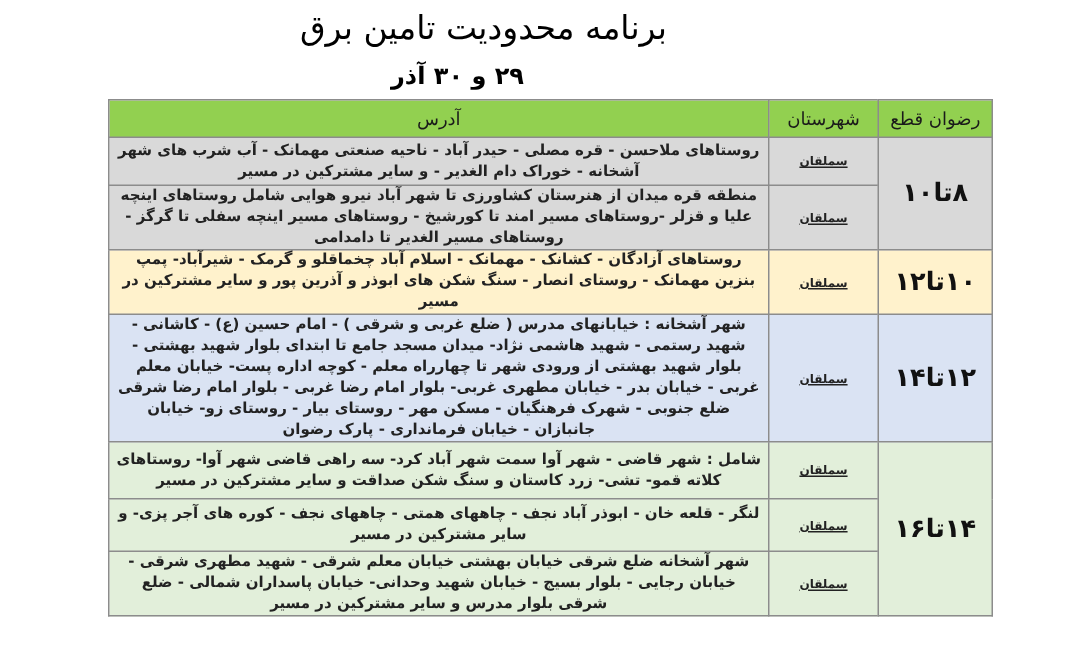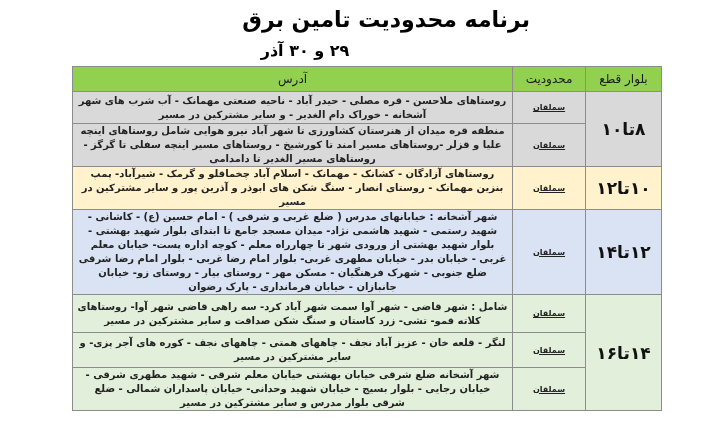--- a/index.html
+++ b/index.html
@@ -1,17 +1,17 @@
 <!DOCTYPE html>
 <html><head>
 <meta charset="utf-8">
 <style>
   html, body { margin:0; padding:0; background:#ffffff; }
   body { width:720px; height:439px; position:relative; overflow:hidden; font-family:"DejaVu Sans", sans-serif; }
-  .title { position:absolute; left:200px; top:6px; width:330px; text-align:right; font-weight:bold; font-size:22px; color:#000; direction:rtl; line-height:28px; }
+  .title { position:absolute; left:200px; top:6px; width:330px; text-align:left; font-weight:normal; font-size:22px; color:#000; direction:rtl; line-height:28px; }
   .subtitle { position:absolute; left:240px; top:38px; width:130px; text-align:center; font-weight:bold; font-size:16px; color:#000; direction:rtl; line-height:26px; }
   table.sched { position:absolute; left:72px; top:66px; width:590px; border-collapse:collapse; direction:rtl; table-layout:fixed; }
   table.sched td, table.sched th { border:1px solid #8c8c8c; padding:0 4px; text-align:center; vertical-align:middle; }
   table.sched th { background:#92d050; height:24px; font-size:12px; font-weight:normal; color:#1a1a1a; }
   .c-time { width:76px; }
   .c-city { width:73px; }
   .time-cell { font-weight:bold; font-size:17px; color:#111; }
   .city-cell { font-size:8px; font-weight:bold; color:#222;text-decoration:underline; }
   .addr-cell { font-size:10px; font-weight:bold; color:#222; line-height:14px; }
   .g1 { background:#d9d9d9; }
@@ -26,22 +26,22 @@
 <div class="subtitle">۲۹ و ۳۰ آذر</div>
 
 <table class="sched">
   <colgroup>
     <col class="c-time">
     <col class="c-city">
     <col>
   </colgroup>
   <tbody>
       <tr>
-    <th>بلوار قطع</th>
-    <th>محدودیت</th>
+    <th>رضوان قطع</th>
+    <th>شهرستان</th>
     <th>آدرس</th>
   </tr>
 
   <tr class="g1" style="height:32px">
     <td class="time-cell" rowspan="2">۸تا۱۰</td>
     <td class="city-cell">سملقان</td>
     <td class="addr-cell">روستاهای ملاحسن - قره مصلی - حیدر آباد - ناحیه صنعتی مهمانک - آب شرب های شهر آشخانه - خوراک دام الغدیر - و سایر مشترکین در مسیر</td>
   </tr>
   <tr class="g1" style="height:36px">
     <td class="city-cell">سملقان</td>
@@ -60,20 +60,20 @@
     <td class="addr-cell">شهر آشخانه : خیابانهای مدرس ( ضلع غربی و شرقی ) - امام حسین (ع) - کاشانی - شهید رستمی - شهید هاشمی نژاد- میدان مسجد جامع تا ابتدای بلوار شهید بهشتی - بلوار شهید بهشتی از ورودی شهر تا چهارراه معلم - کوچه اداره پست- خیابان معلم غربی - خیابان بدر - خیابان مطهری غربی- بلوار امام رضا غربی - بلوار امام رضا شرقی ضلع جنوبی - شهرک فرهنگیان - مسکن مهر - روستای بیار - روستای زو- خیابان جانبازان - خیابان فرمانداری - پارک رضوان</td>
   </tr>
 
   <tr class="g4" style="height:38px">
     <td class="time-cell" rowspan="3">۱۴تا۱۶</td>
     <td class="city-cell">سملقان</td>
     <td class="addr-cell">شامل : شهر قاضی - شهر آوا سمت شهر آباد کرد- سه راهی قاضی شهر آوا- روستاهای کلاته قمو- تشی- زرد کاستان و سنگ شکن صداقت و سایر مشترکین در مسیر</td>
   </tr>
   <tr class="g4" style="height:35px">
     <td class="city-cell">سملقان</td>
-    <td class="addr-cell">لنگر - قلعه خان - عزیز آباد نجف - چاههای همتی - چاههای نجف - کوره های آجر پزی- و سایر مشترکین در مسیر</td>
+    <td class="addr-cell">لنگر - قلعه خان - ابوذر آباد نجف - چاههای همتی - چاههای نجف - کوره های آجر پزی- و سایر مشترکین در مسیر</td>
   </tr>
   <tr class="g4" style="height:35px">
     <td class="city-cell">سملقان</td>
     <td class="addr-cell">شهر آشخانه ضلع شرقی خیابان بهشتی خیابان معلم شرقی - شهید مطهری شرقی - خیابان رجایی - بلوار بسیج - خیابان شهید وحدانی- خیابان پاسداران شمالی - ضلع شرقی بلوار مدرس و سایر مشترکین در مسیر</td>
   </tr>
 </tbody>
   </table>
 
 </body></html>

